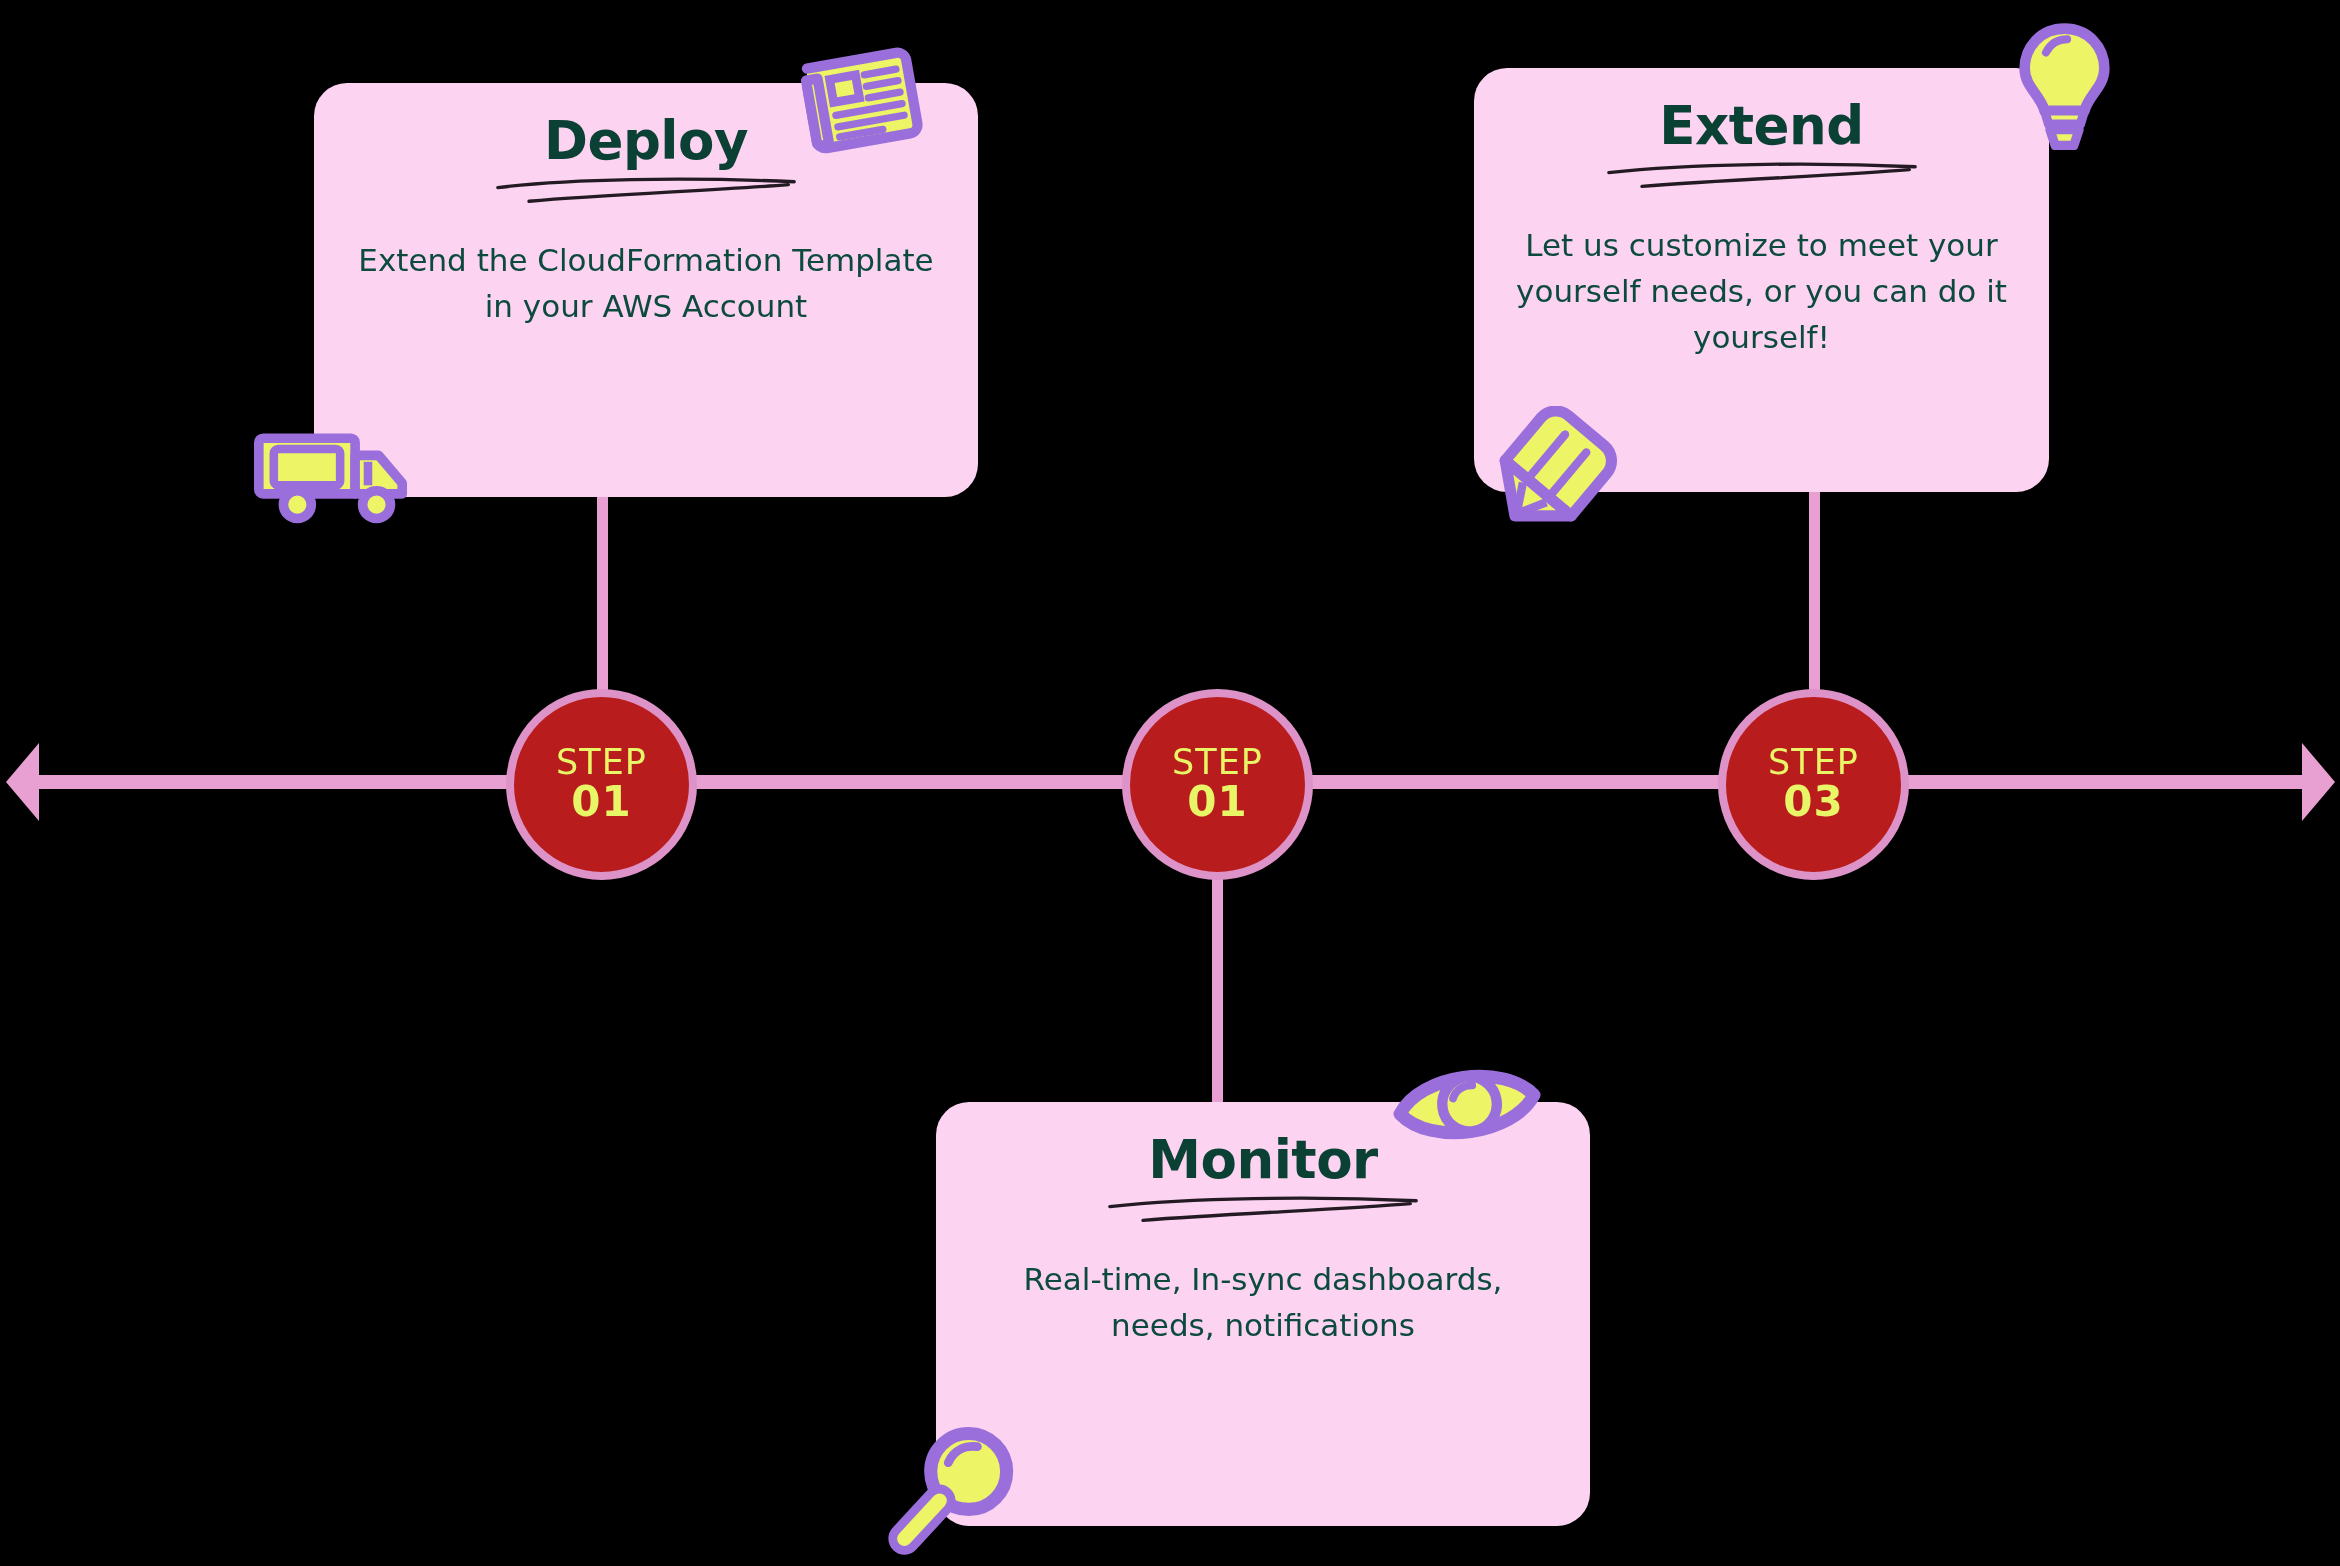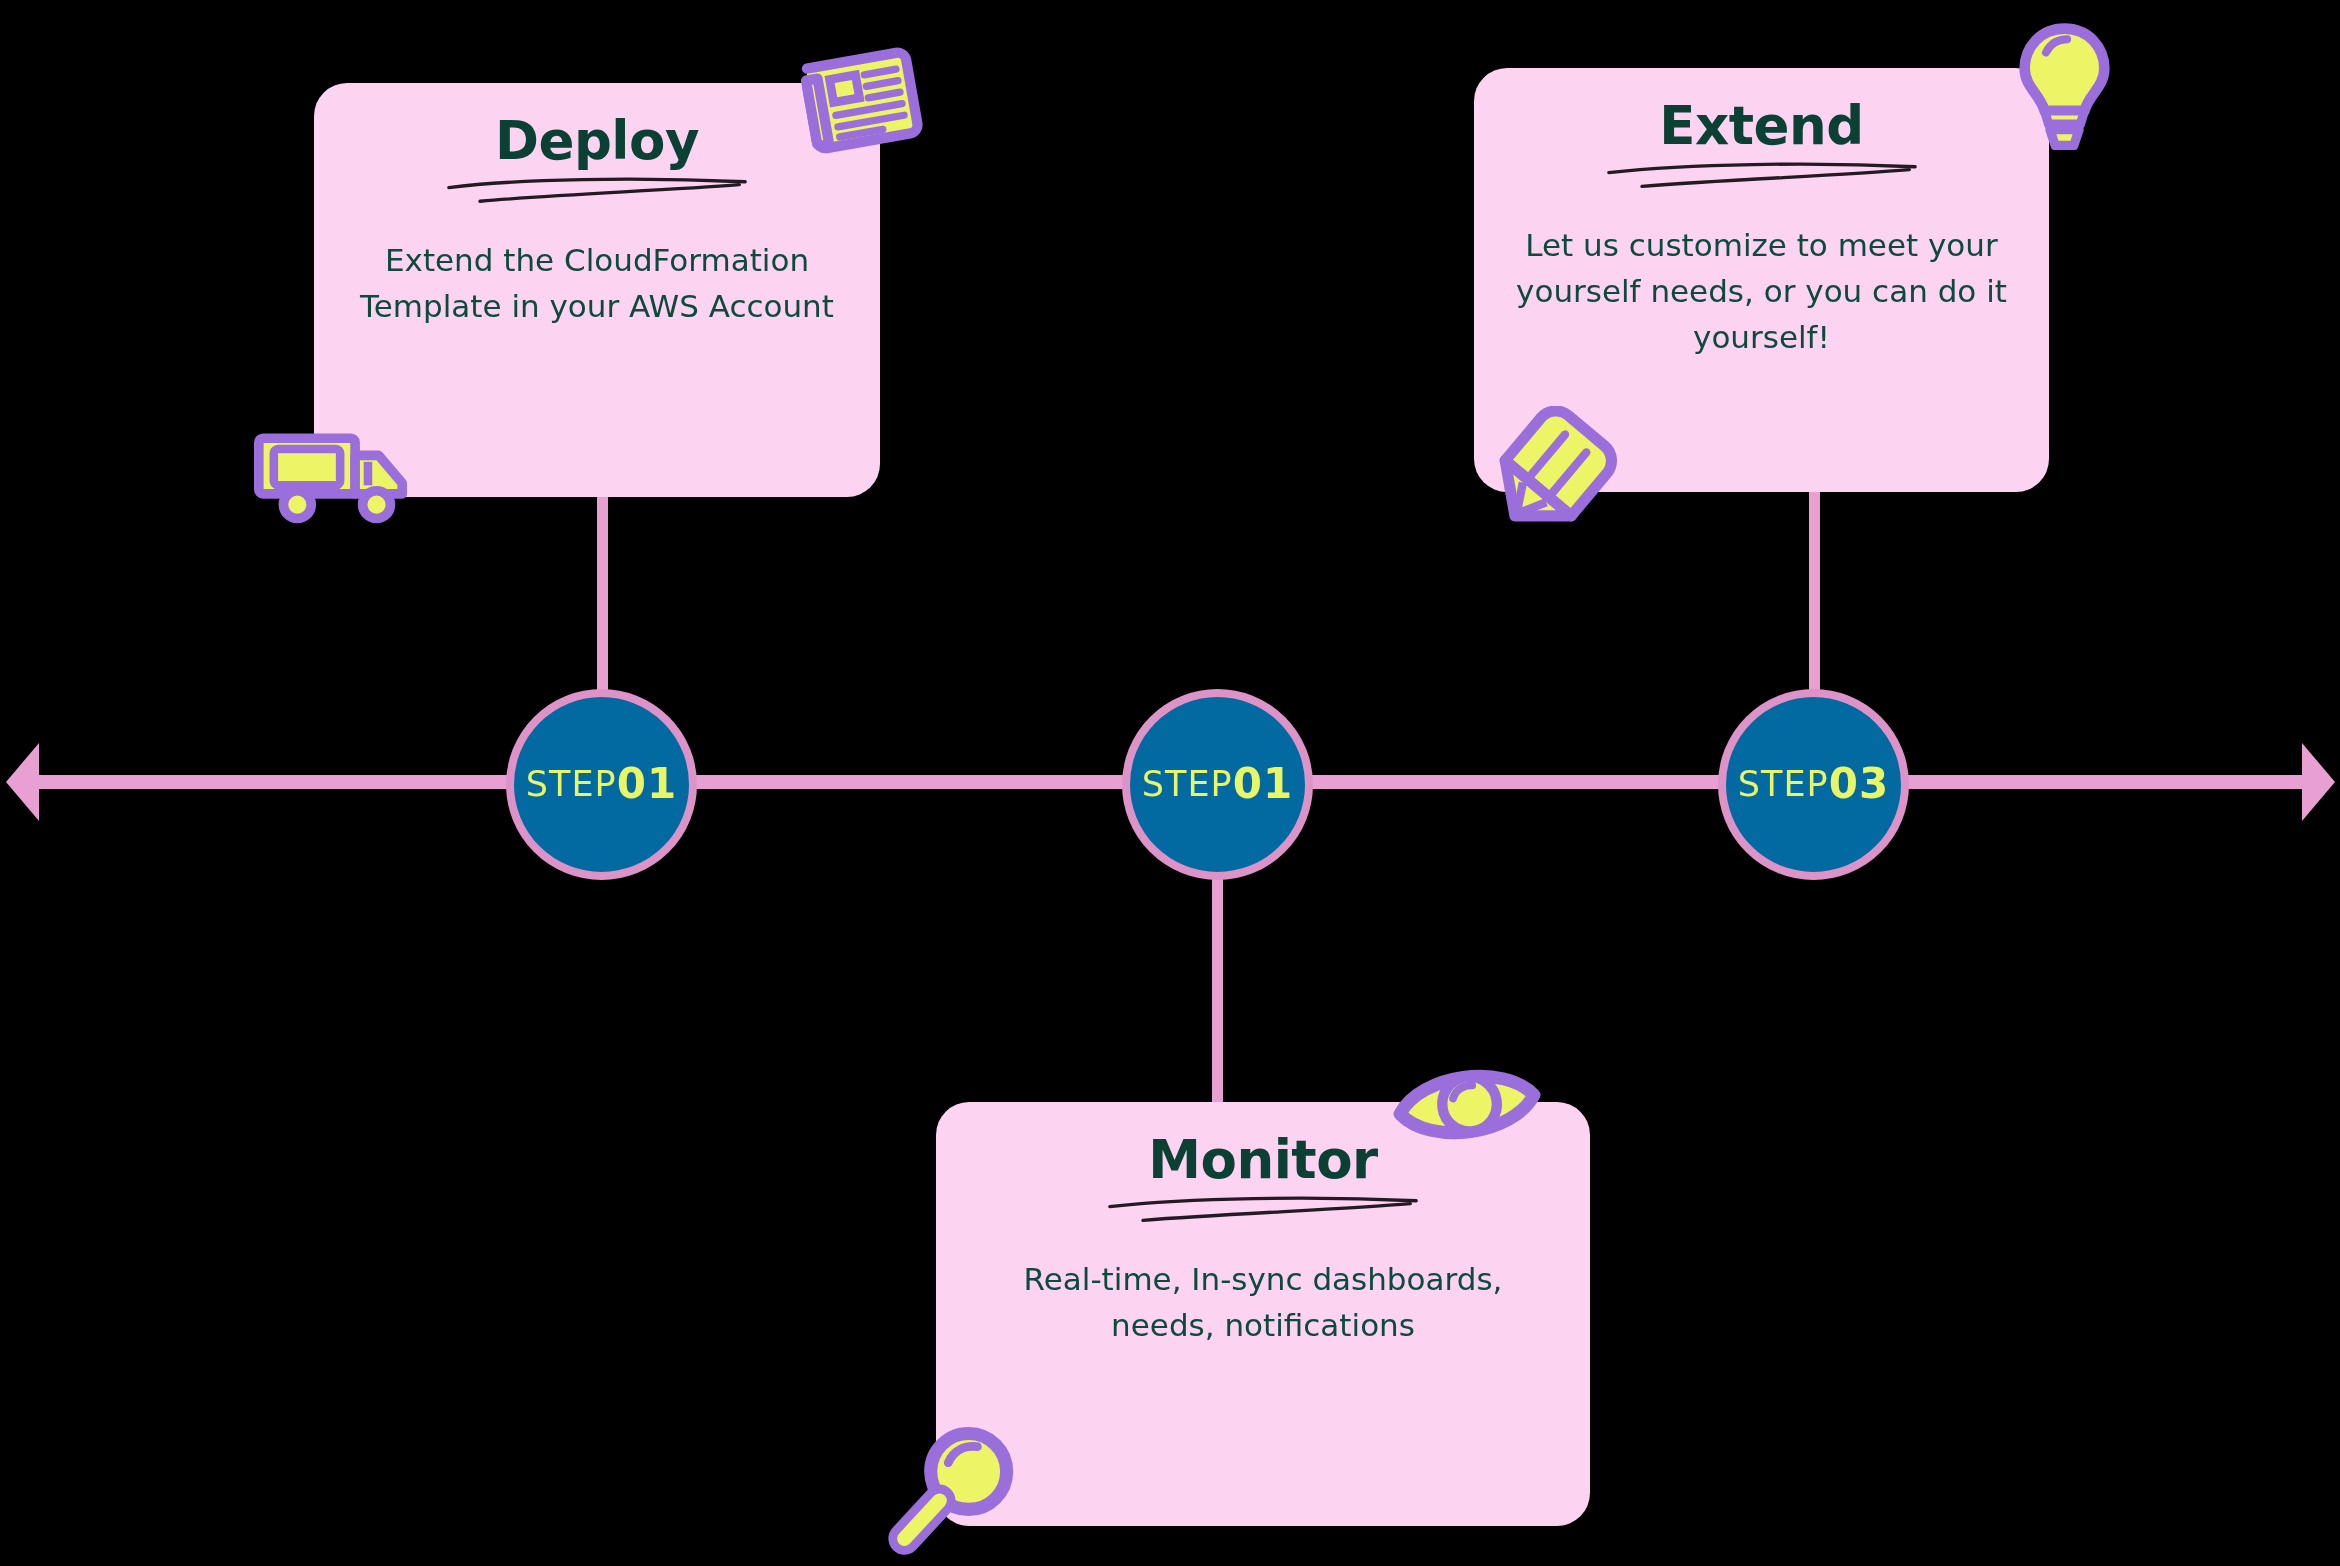--- a/index.html
+++ b/index.html
@@ -49,24 +49,25 @@
     width: 10.7px;
     background: #e8a0d2;
   }
 
   
   .step-circle {
     position: absolute;
     width: 191px;
     height: 191px;
     border-radius: 50%;
-    background: #0369a1;
+    background: #b91c1c;
     border: 8.8px solid #dd92c8;
     box-sizing: border-box;
     display: flex;
+    flex-direction: column;
     align-items: center;
     justify-content: center;
     z-index: 5;
   }
   .step-label {
     color: #e8f566;
     font-size: 35px;
     letter-spacing: 1px;
     line-height: 1;
     font-weight: 400;
@@ -122,21 +123,21 @@
 <div id="stage">
 
   <div class="timeline-line"></div>
   <div class="arrow-head arrow-left"></div>
   <div class="arrow-head arrow-right"></div>
 
   <div class="connector" style="left:597px; top:497px; height:293px;"></div>
   <div class="connector" style="left:1212px; top:780px; height:322px;"></div>
   <div class="connector" style="left:1809px; top:488px; height:302px;"></div>
 
-  <div class="card" style="left:314px; top:83px; width:566px; height:414px;">
+  <div class="card" style="left:314px; top:83px; width:664px; height:414px;">
     <div class="card-title">Deploy</div>
     <div class="underline-wrap">
       <svg width="312" height="41" viewBox="0 0 320 42">
         <path d="M8 16 C 80 7, 200 5, 312 10" fill="none" stroke="#241a24" stroke-width="3.4" stroke-linecap="round"></path>
         <path d="M40 30 C 120 23, 230 19, 306 13" fill="none" stroke="#241a24" stroke-width="3.4" stroke-linecap="round"></path>
       </svg>
     </div>
     <div class="card-body">Extend the CloudFormation Template in your AWS Account</div>
   </div>
 

